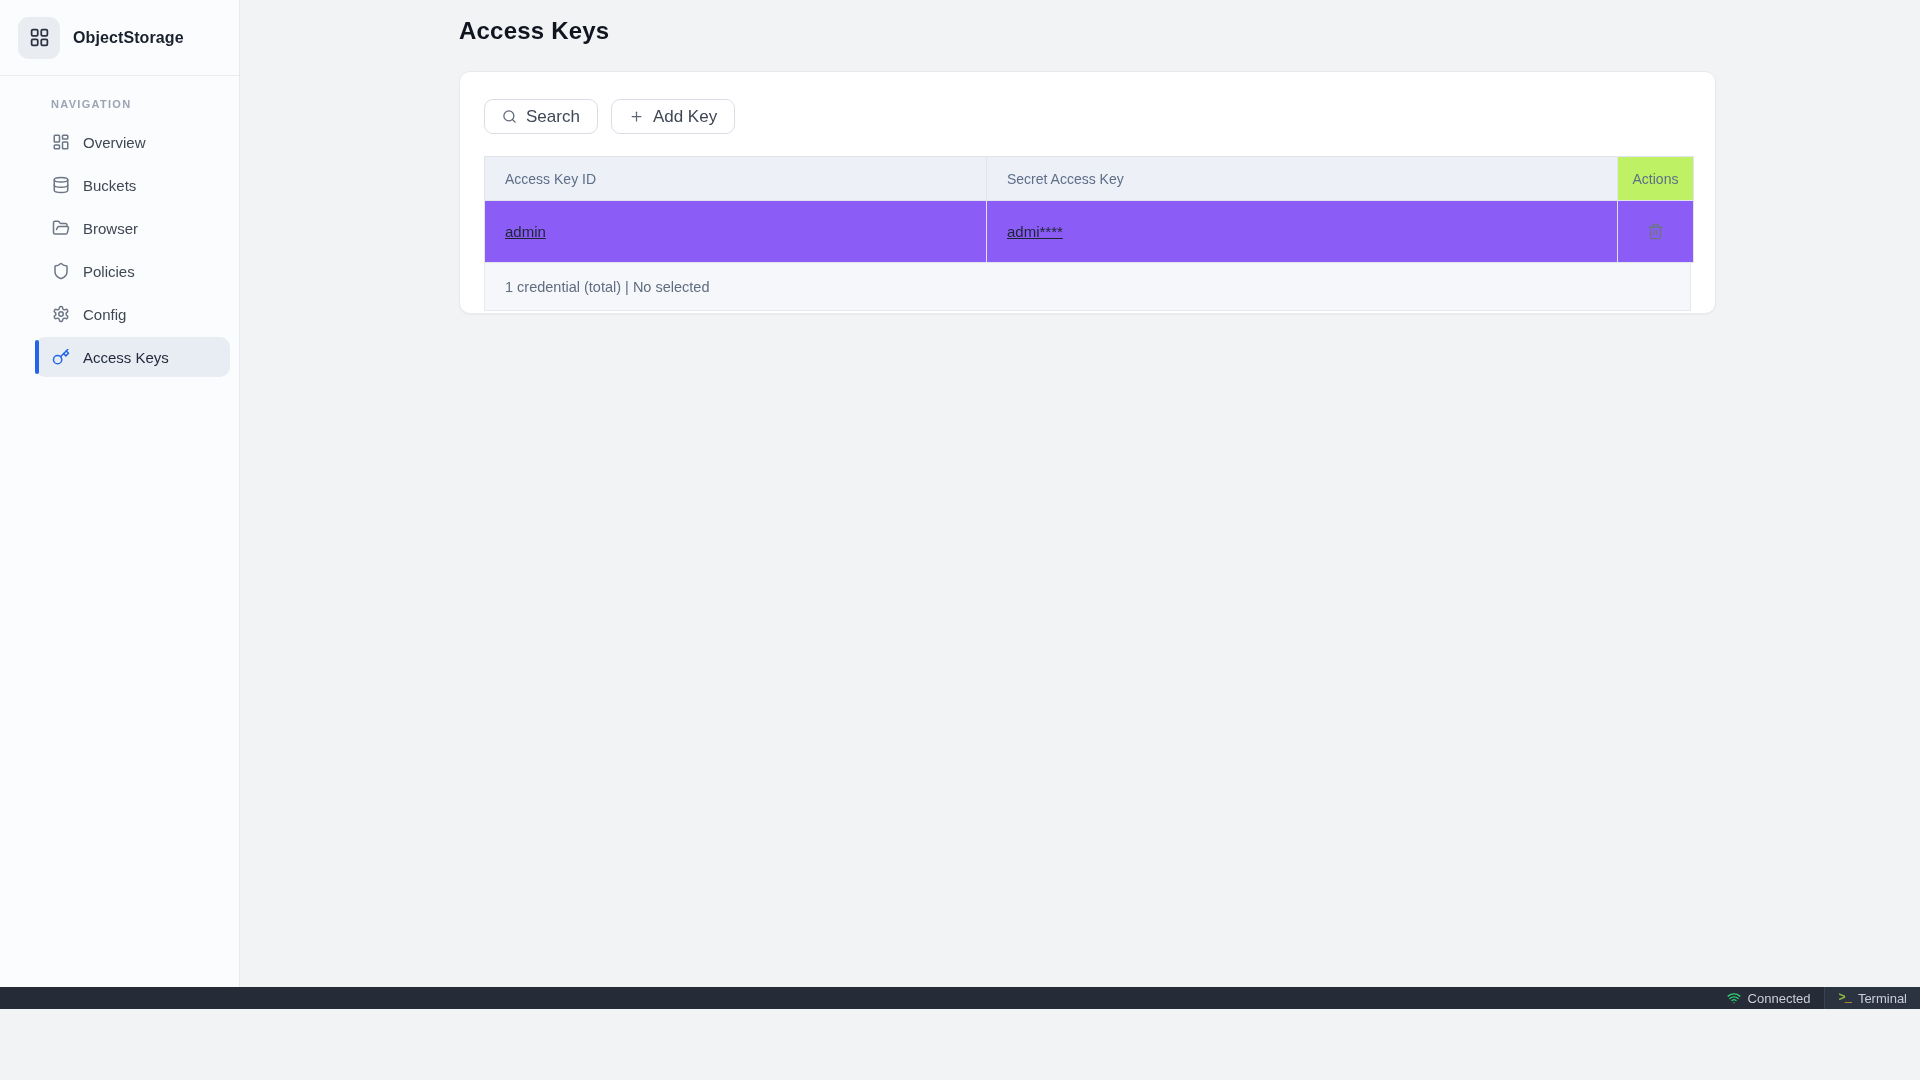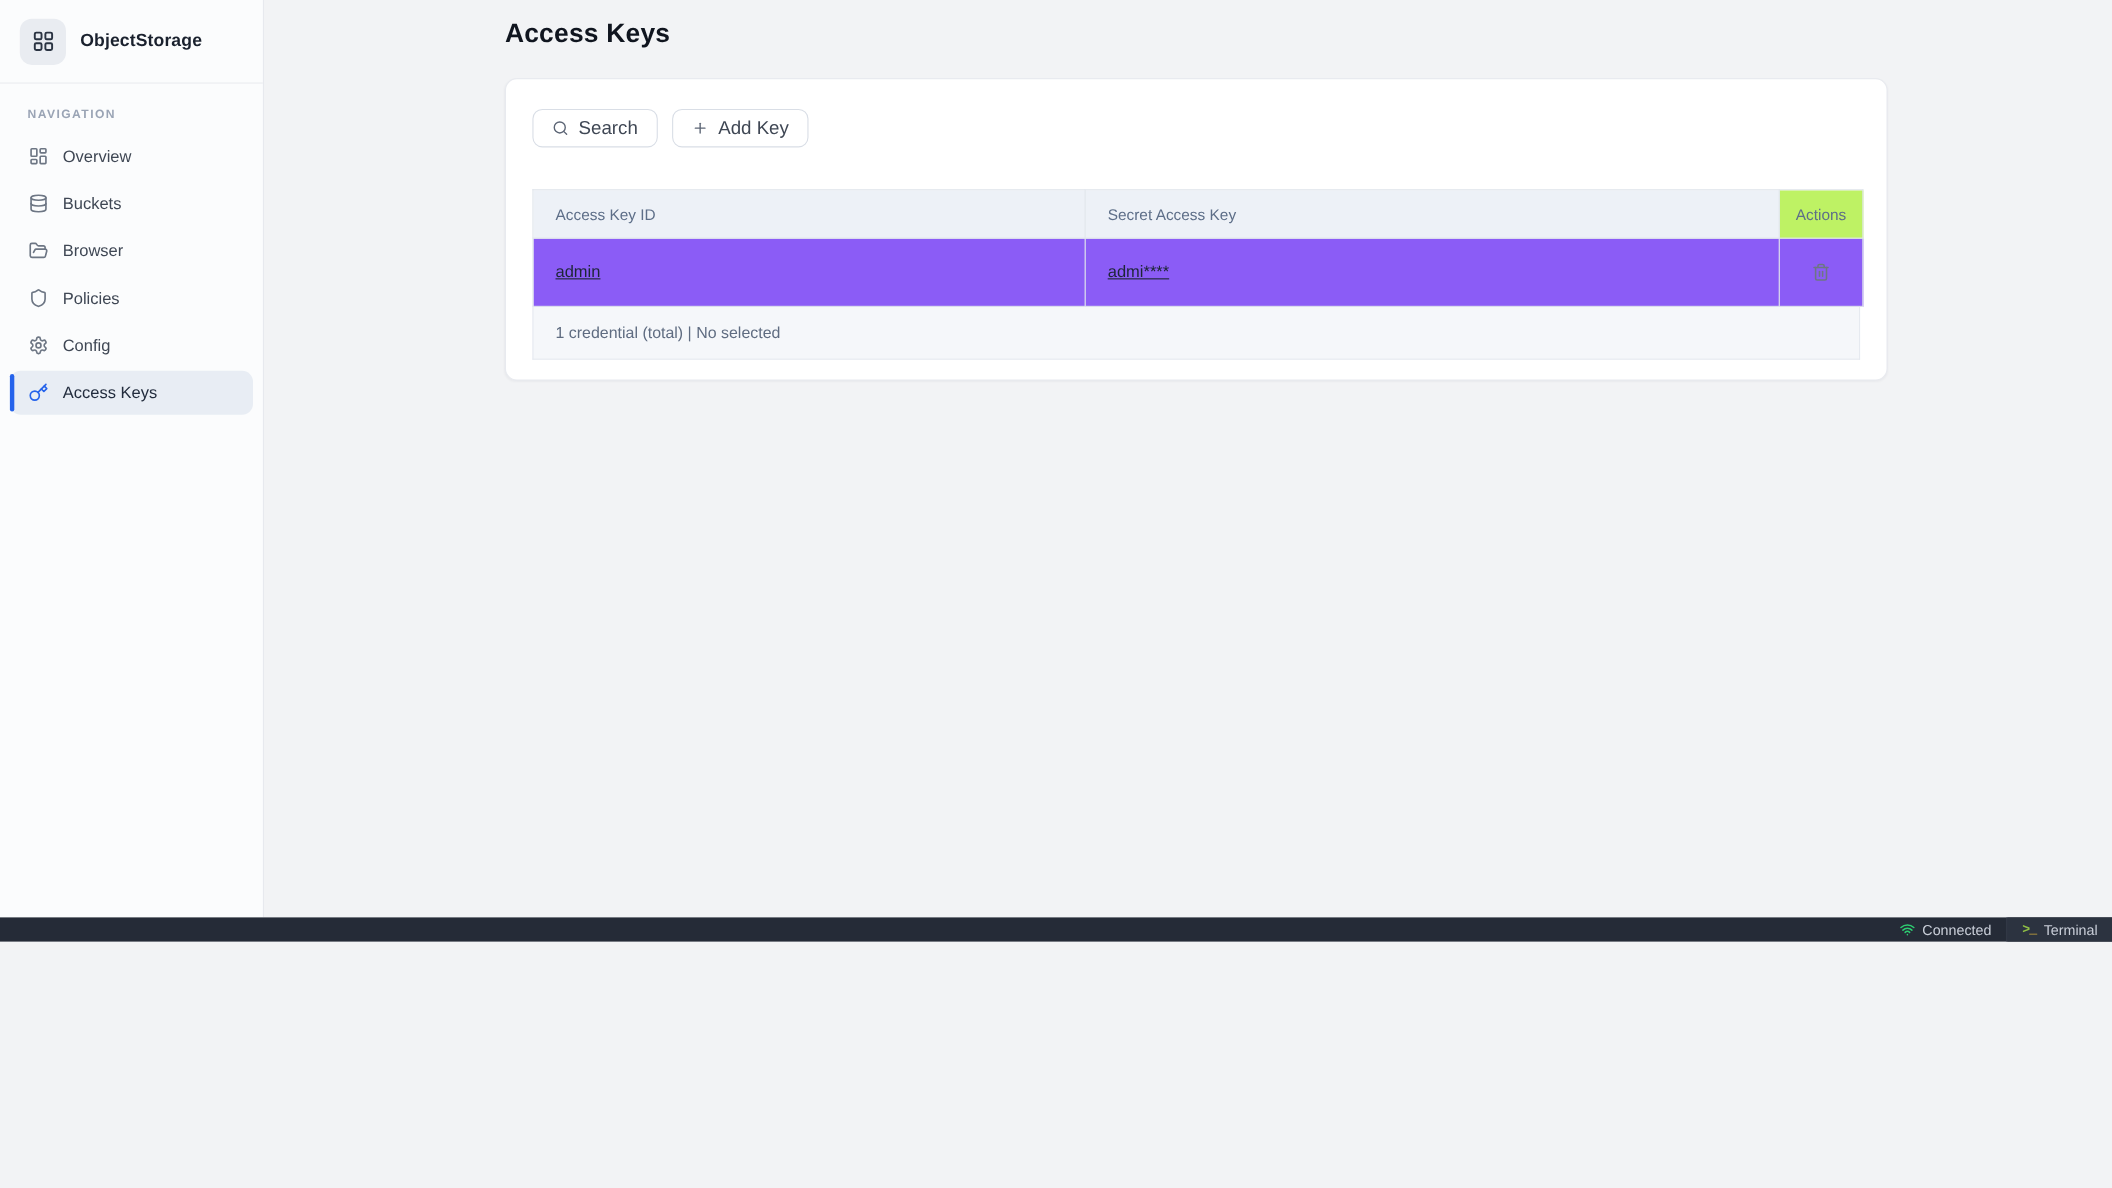--- a/index.html
+++ b/index.html
@@ -1,28 +1,28 @@
 <!DOCTYPE html>
 <html><head>
 <meta charset="utf-8">
 <style>
   * { margin:0; padding:0; box-sizing:border-box; }
   html,body { width:1920px; height:1080px; overflow:hidden; }
   body { font-family:"Liberation Sans","DejaVu Sans",sans-serif; background:#f2f3f5; color:#1a212e; }
 
-  .app { width:1920px; height:856px; display:flex; flex-direction:column; }
+  .app { width:1920px; height:1009px; display:flex; flex-direction:column; }
   .content-row { flex:1; display:flex; min-height:0; }
 
   
   .sidebar { width:240px; background:#fbfcfd; border-right:1px solid #e7e9ee; display:flex; flex-direction:column; }
   .brand { height:76px; display:flex; align-items:center; gap:13px; padding:0 18px; border-bottom:1px solid #eaecf0; }
   .brand-icon { width:42px; height:42px; border-radius:11px; background:#e9ecf1; display:flex; align-items:center; justify-content:center; color:#2a3342; flex:0 0 auto; }
   .brand-name { font-size:16px; font-weight:700; letter-spacing:.1px; color:#1a212e; }
 
-  .nav-section { flex:1; padding-top:22px; }
+  .nav-section { flex:1; padding-top:22px;margin-left:26px; }
   .nav-label { margin:0 0 12px 25px; font-size:11px; font-weight:700; letter-spacing:1.3px; color:#9aa4b5; }
   .nav-item { position:relative; height:40px; margin:3px 9px; border-radius:10px; display:flex; align-items:center; gap:13px; padding-left:16px; cursor:pointer; text-decoration:none; }
   .nav-item .nav-icon { width:19px; height:19px; color:#6d7684; display:flex; align-items:center; justify-content:center; }
   .nav-item .nav-text { font-size:15px; color:#3f4754; }
   .nav-item.active { background:#e8edf4; }
   .nav-item.active::before { content:""; position:absolute; left:0; top:3px; bottom:3px; width:4px; border-radius:3px; background:var(--accent); }
   .nav-item.active .nav-icon { color:var(--accent); }
   .nav-item.active .nav-text { color:#222c3d; font-weight:500; }
   .sidebar-footer { padding:6px 0 16px 0; }
 
@@ -31,21 +31,21 @@
   .page-title { font-size:24px; font-weight:700; color:#10151f; margin-bottom:26px; letter-spacing:.2px; }
 
   .card { width:1257px; background:#ffffff; border:1px solid #e8eaef; border-radius:11px; box-shadow:0 1px 2px rgba(20,30,50,.04); padding-bottom:2px; }
   .card-header { display:flex; justify-content:space-between; align-items:flex-start; padding:24px 24px 22px 24px; }
   .card-title { font-size:20px; font-weight:700; color:#10151f; margin-bottom:9px; }
   .card-subtitle { font-size:15px; color:#8f99ab; }
   .card-actions { display:flex; gap:13px; padding-top:3px; }
   .btn { height:35px; display:inline-flex; align-items:center; gap:9px; padding:0 17px; background:#fff; border:1px solid #d9dee6; border-radius:9px; font-size:17px; color:#3f4754; font-family:inherit; cursor:pointer; }
   .btn svg { color:#5c6575; }
 
-  .table-wrap { margin:16px 24px; }
+  .table-wrap { margin:0 24px; }
   table { width:100%; border-collapse:collapse; table-layout:fixed; }
   col.c1 { width:502px; } col.c2 { width:631px; } col.c3 { width:76px; }
   th, td { border:1px solid #e0e5ec; }
   th { height:44px; background:#edf1f7; text-align:left; padding-left:20px; font-size:14px; font-weight:500; color:#5d6e88; }
   th.actions-col { background:#bef264; text-align:center; padding-left:0; }
   td { height:62px; background:#8b5cf6; padding-left:20px; font-size:15px; color:#1d2635;text-decoration:underline; }
   td.actions-cell { padding-left:0; text-align:center; }
   .trash-btn { background:none; border:none; cursor:pointer; color:#6d7684; padding:4px; line-height:0; }
   .table-footer { height:48px; background:#f5f7fa; display:flex; align-items:center; padding-left:20px; font-size:14.5px; font-weight:500; color:#5f6c81; border:1px solid #e6eaf0; border-top:none; }
 

